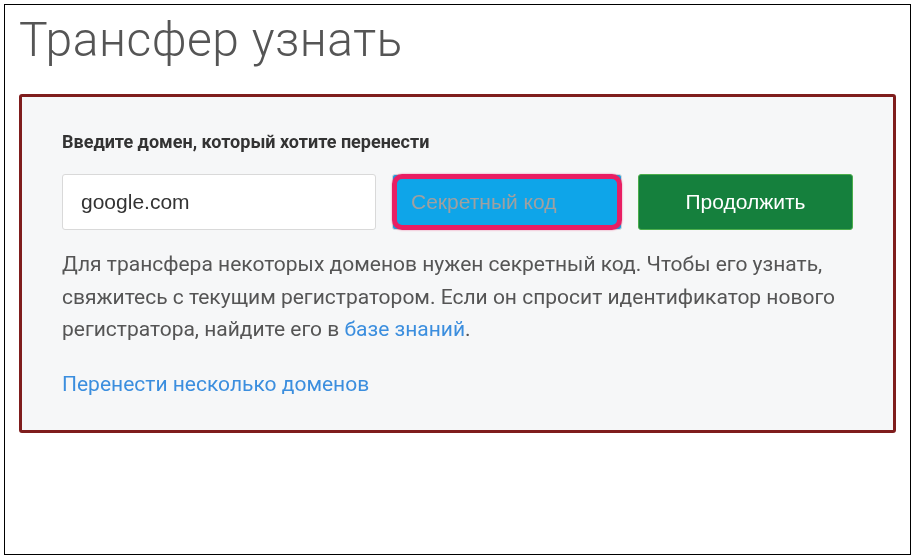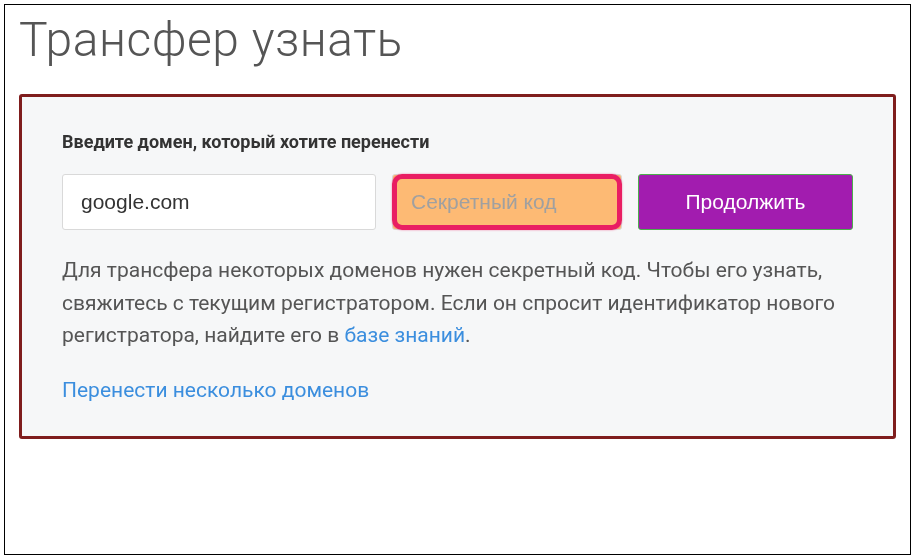--- a/index.html
+++ b/index.html
@@ -35,21 +35,21 @@
     .form-label {
       font-size: 18px;
       font-weight: 700;
       color: #333333;
       margin-bottom: 22px;
       display: block;
     }
     .form-row {
       display: flex;
       gap: 16px;
-      margin-bottom: 24px;
+      margin-bottom: 18px;
     }
     .input-domain {
       flex: 1;
       height: 56px;
       border: 1px solid #d9d9d9;
       border-radius: 3px;
       background: #ffffff;
       font-size: 21px;
       color: #333333;
       padding: 0 18px;
@@ -69,33 +69,33 @@
       border-radius: 10px;
       pointer-events: none;
       z-index: 10;
       box-shadow: 0 0 2px rgba(233,30,99,0.6);
     }
     .input-secret {
       width: 100%;
       height: 56px;
       border: 1px solid #d9d9d9;
       border-radius: 3px;
-      background: #fdba74;
+      background: #0ea5e9;
       font-size: 21px;
       color: #333333;
       padding: 4px 18px;
       outline: none;
     }
     .input-secret::placeholder {
       color: #a0a0a0;
     }
     .btn-continue {
       width: 215px;
       height: 56px;
-      background: #a21caf;
+      background: #15803d;
       border: 1px solid #4cae4c;
       border-radius: 3px;
       color: #ffffff;
       font-size: 21px;
       font-weight: 400;
       cursor: pointer;
       outline: none;
     }
     .help-text {
       font-size: 21px;

